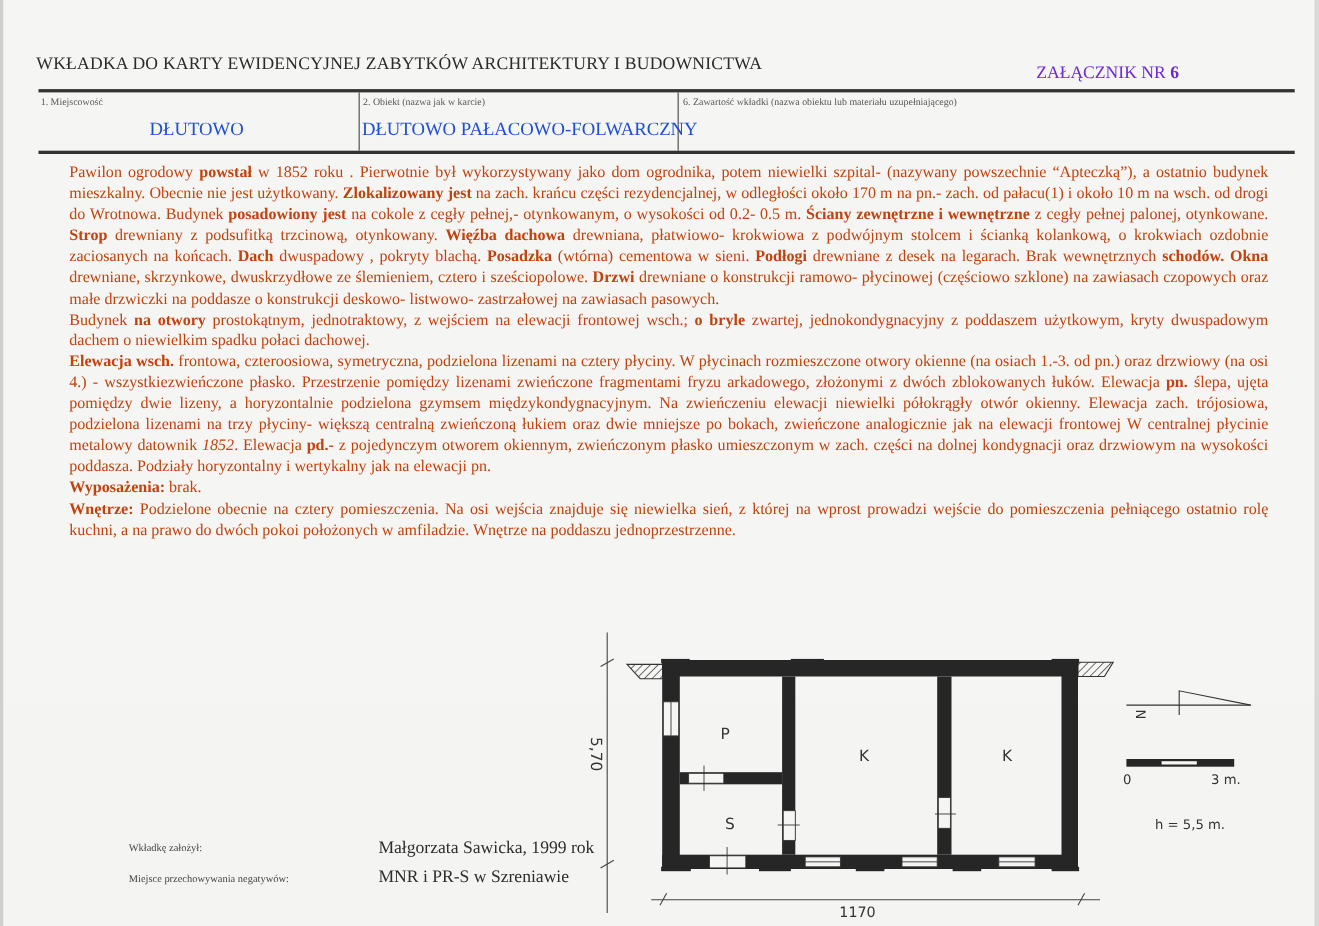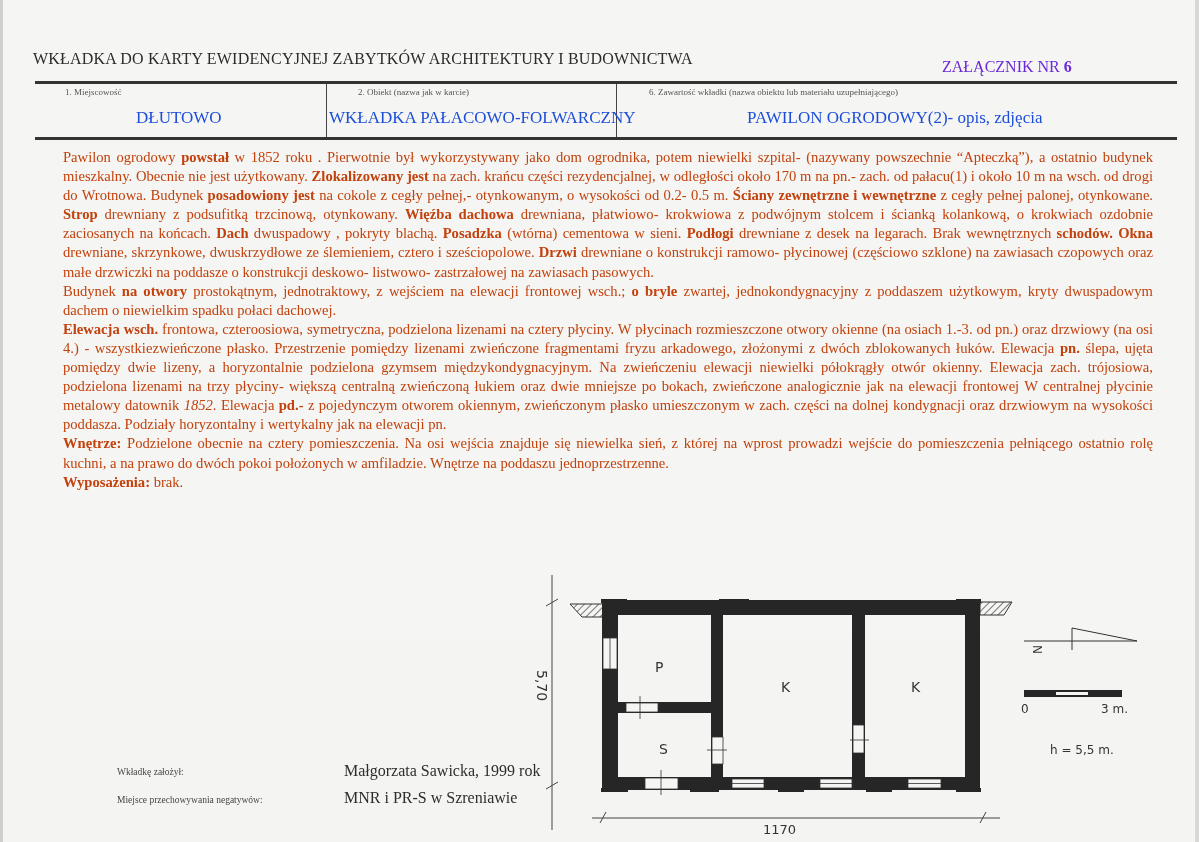--- a/index.html
+++ b/index.html
@@ -23,21 +23,21 @@
   }
   .annex b { font-weight:bold; }
 
   .rule { position:absolute; left:35px; width:1142px; background:#333; }
   .rule.top { top:81px; height:3px; }
   .rule.bot { top:137px; height:3px; }
 
   .cell-sep { position:absolute; top:84px; width:1px; height:53px; background:#444; }
 
   .cell-label {
-    position:absolute; top:87px; font-size:9px; color:#555;margin-left:28px;
+    position:absolute; top:87px; font-size:9px; color:#555;
   }
   .cell-value {
     position:absolute; top:108px; font-size:17px; color:#1d4ed8;
   }
 
   .body-text {
     position:absolute; left:63px; top:148px; width:1090px;
     font-size:14.6px; line-height:19.1px; color:#c2410c;
   }
   .body-text p { margin:0; text-align:justify; }
@@ -65,40 +65,39 @@
 
   <div class="rule top"></div>
   <div class="rule bot"></div>
   <div class="cell-sep" style="left:326px"></div>
   <div class="cell-sep" style="left:616px"></div>
 
   <div class="cell-label" style="left:37px">1. Miejscowość</div>
   <div class="cell-value" style="left:136px">DŁUTOWO</div>
 
   <div class="cell-label" style="left:330px">2. Obiekt (nazwa jak w karcie)</div>
-  <div class="cell-value" style="left:329px">WKŁADKA PAŁACOWO-FOLWARCZNY</div>
+  <div class="cell-value" style="left:329px">DŁUTOWO PAŁACOWO-FOLWARCZNY</div>
 
   <div class="cell-label" style="left:621px">6. Zawartość wkładki (nazwa obiektu lub materiału uzupełniającego)</div>
-  <div class="cell-value" style="left:747px">PAWILON OGRODOWY(2)- opis, zdjęcia</div>
 
   <div class="body-text">
     <p>
       <span>Pawilon ogrodowy </span><b>powstał</b><span> w 1852 roku . Pierwotnie był wykorzystywany jako dom ogrodnika,  potem niewielki szpital- (nazywany powszechnie “Apteczką”), a ostatnio budynek mieszkalny. Obecnie nie jest użytkowany. </span><b>Zlokalizowany jest</b><span> na zach. krańcu części rezydencjalnej, w odległości około 170 m na pn.- zach. od pałacu(1) i około 10 m na wsch. od drogi do Wrotnowa.  Budynek </span><b>posadowiony jest</b><span> na cokole z cegły pełnej,- otynkowanym, o wysokości od 0.2- 0.5 m. </span><b>Ściany zewnętrzne i wewnętrzne</b><span>  z cegły pełnej palonej, otynkowane. </span><b>Strop</b><span> drewniany z podsufitką trzcinową, otynkowany. </span><b>Więźba dachowa</b><span> drewniana, płatwiowo- krokwiowa z podwójnym stolcem i ścianką kolankową, o krokwiach ozdobnie zaciosanych na końcach. </span><b>Dach</b><span> dwuspadowy , pokryty blachą. </span><b>Posadzka</b><span> (wtórna) cementowa w sieni. </span><b>Podłogi</b><span> drewniane z desek na legarach. Brak wewnętrznych </span><b>schodów. Okna</b><span> drewniane, skrzynkowe, dwuskrzydłowe ze ślemieniem, cztero i sześciopolowe. </span><b>Drzwi</b><span> drewniane o konstrukcji ramowo- płycinowej  (częściowo szklone) na zawiasach czopowych oraz małe drzwiczki na poddasze o konstrukcji deskowo- listwowo- zastrzałowej na zawiasach pasowych.</span>
     </p>
     <p>
       <span>Budynek </span><b>na otwory</b><span> prostokątnym,  jednotraktowy, z wejściem na elewacji frontowej wsch.; </span><b>o bryle</b><span>  zwartej, jednokondygnacyjny z poddaszem użytkowym, kryty dwuspadowym dachem o niewielkim spadku połaci dachowej.</span>
     </p>
     <p>
       <b>Elewacja wsch.</b><span> frontowa, czteroosiowa, symetryczna, podzielona lizenami na cztery płyciny. W płycinach rozmieszczone otwory okienne (na osiach 1.-3. od pn.) oraz drzwiowy (na osi 4.) - wszystkiezwieńczone płasko. Przestrzenie pomiędzy lizenami zwieńczone  fragmentami fryzu arkadowego, złożonymi  z dwóch zblokowanych łuków. Elewacja </span><b>pn.</b><span> ślepa, ujęta pomiędzy dwie lizeny, a horyzontalnie podzielona gzymsem międzykondygnacyjnym. Na zwieńczeniu elewacji niewielki półokrągły otwór okienny. Elewacja  zach. trójosiowa, podzielona lizenami na trzy płyciny- większą centralną zwieńczoną łukiem oraz dwie mniejsze po bokach, zwieńczone analogicznie jak na elewacji frontowej W centralnej płycinie metalowy datownik </span><i>1852</i><span>. Elewacja </span><b>pd.-</b><span> z pojedynczym otworem okiennym, zwieńczonym płasko umieszczonym w zach. części na dolnej kondygnacji oraz drzwiowym na wysokości poddasza. Podziały horyzontalny i wertykalny jak na elewacji pn.</span>
     </p>
     <p>
-      <b>Wnętrze:</b><span> Podzielone obecnie na cztery pomieszczenia. Na osi wejścia znajduje się niewielka sień, z której na wprost prowadzi wejście do pomieszczenia pełniącego ostatnio rolę kuchni, a na prawo do dwóch pokoi położonych w amfiladzie. Wnętrze na poddaszu jednoprzestrzenne.</span>
+      <b>Wyposażenia:</b><span> brak.</span>
     </p>
     <p>
-      <b>Wyposażenia:</b><span> brak.</span>
+      <b>Wnętrze:</b><span> Podzielone obecnie na cztery pomieszczenia. Na osi wejścia znajduje się niewielka sień, z której na wprost prowadzi wejście do pomieszczenia pełniącego ostatnio rolę kuchni, a na prawo do dwóch pokoi położonych w amfiladzie. Wnętrze na poddaszu jednoprzestrzenne.</span>
     </p>
   </div>
 
   <div class="footer-label" style="left:117px; top:767px">Wkładkę założył:</div>
   <div class="footer-value" style="left:304px; top:762px">Małgorzata Sawicka, 1999 rok</div>
   <div class="footer-label" style="left:117px; top:795px">Miejsce przechowywania negatywów:</div>
   <div class="footer-value" style="left:304px; top:789px">MNR i PR-S w Szreniawie</div>
 
   <svg class="plan" width="1199" height="842" viewBox="0 0 1199 842">
     <defs>

